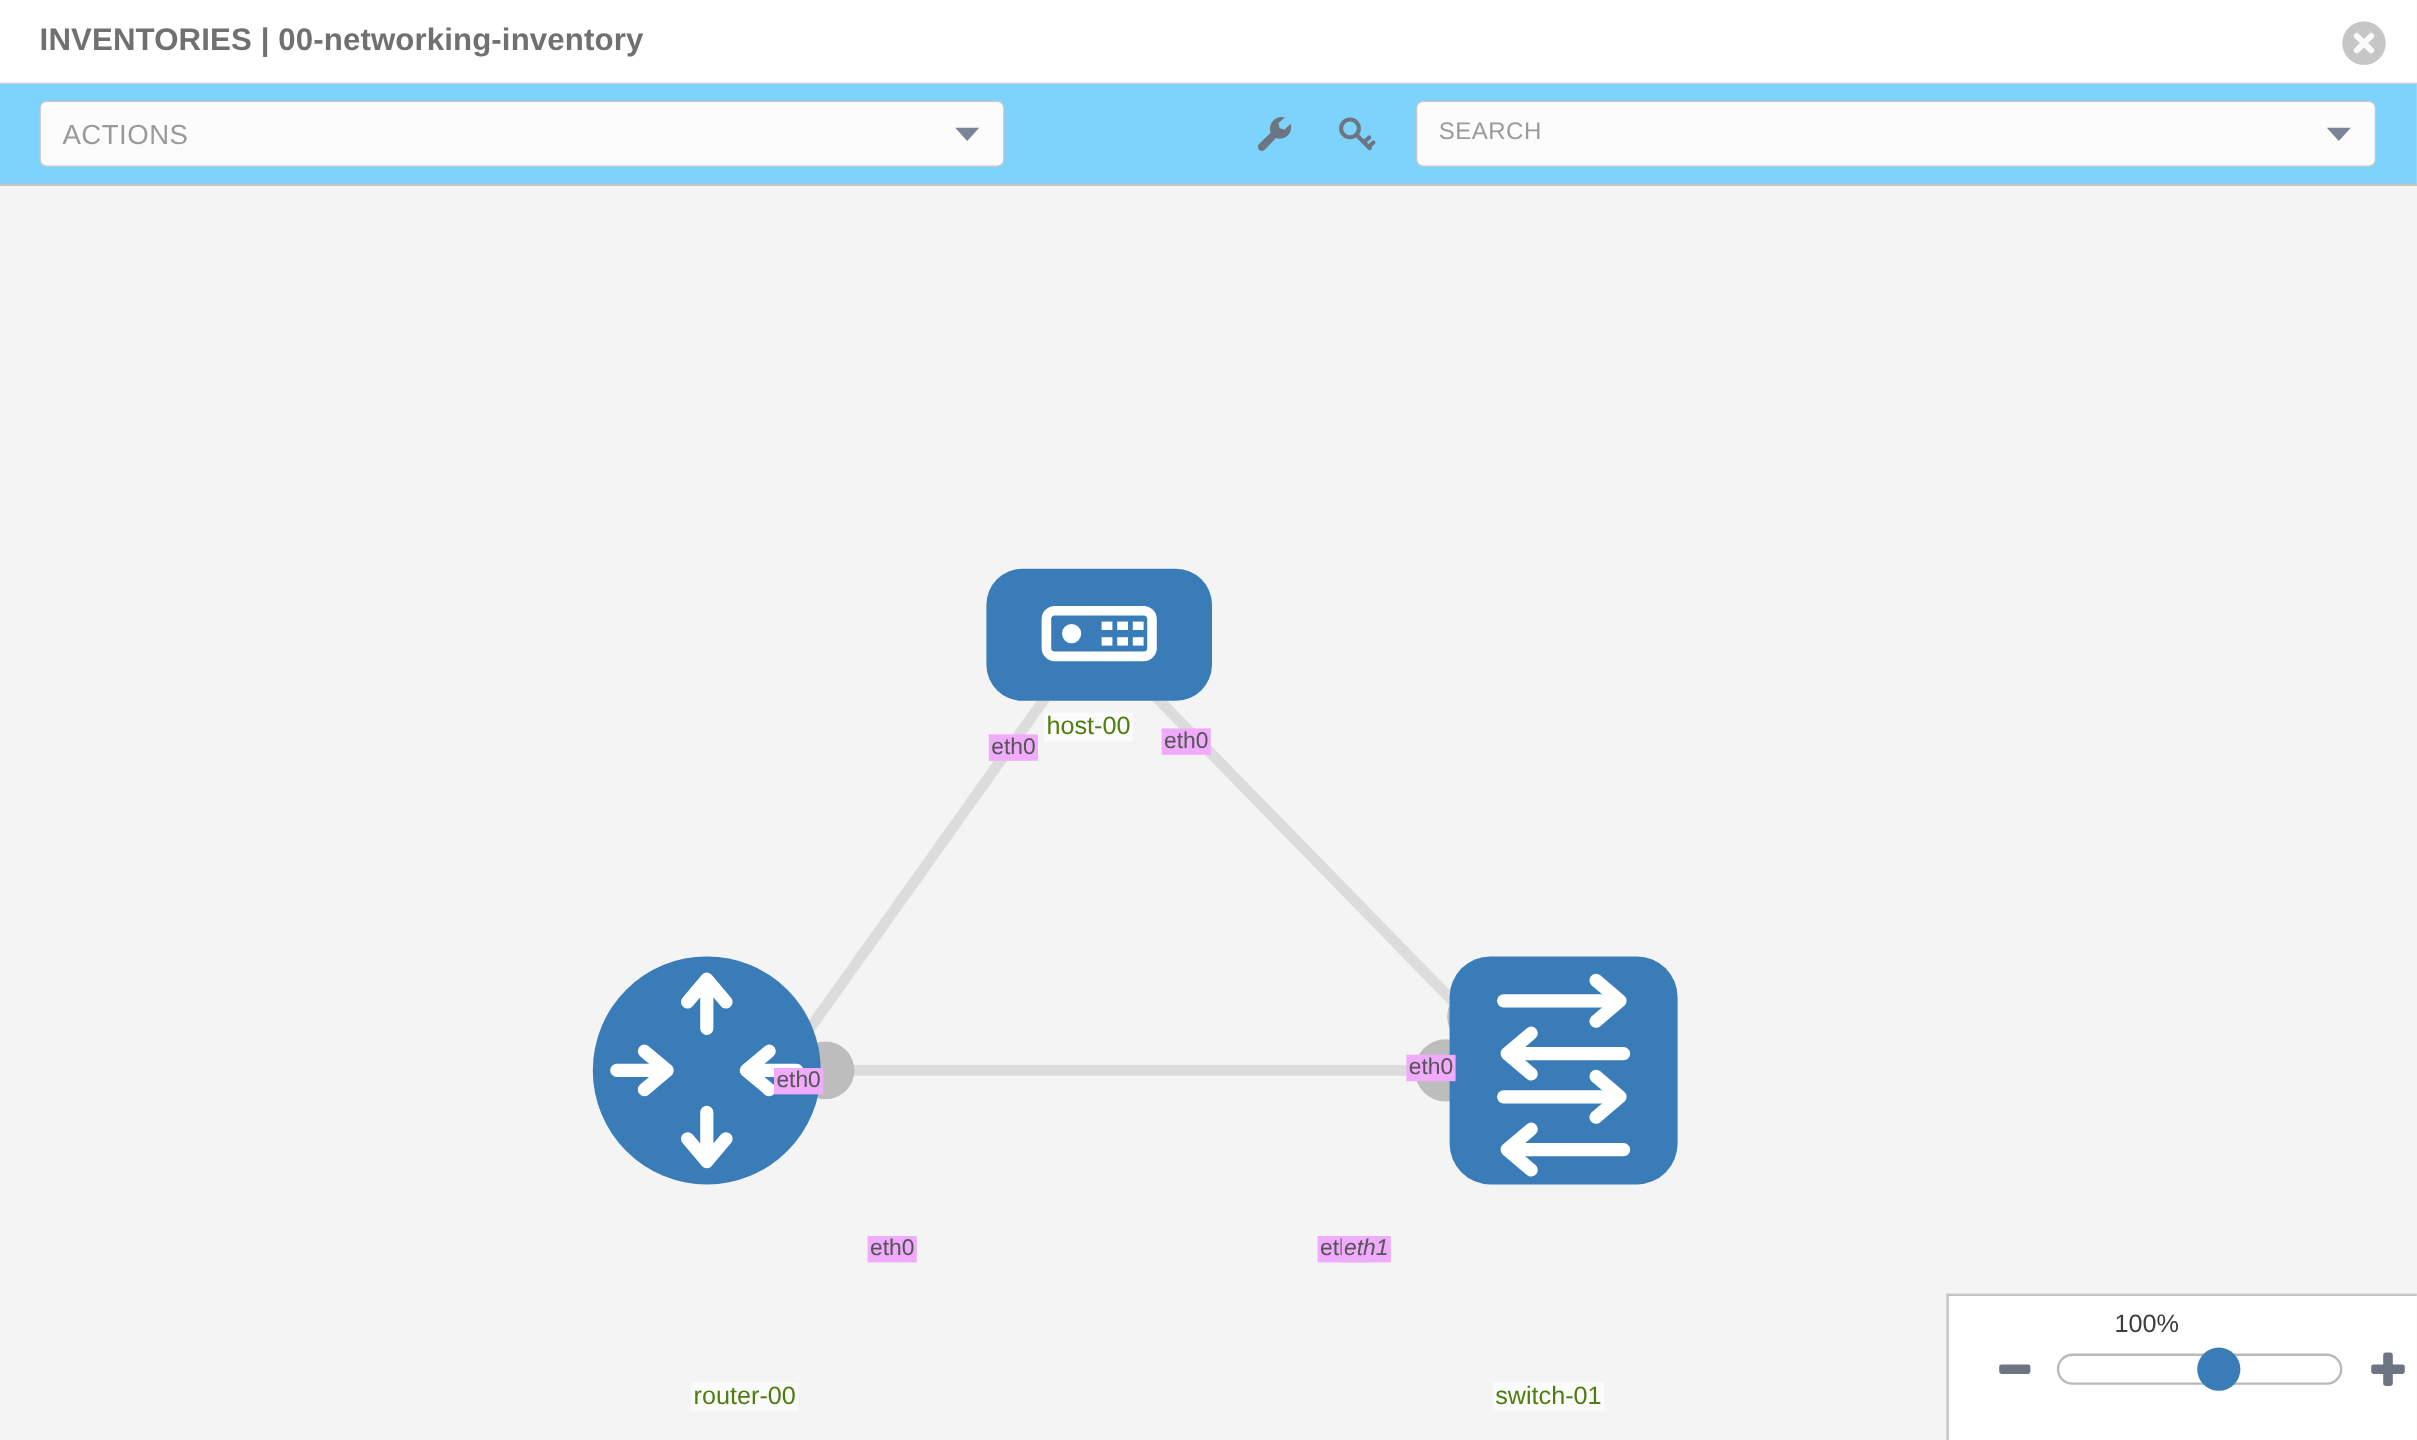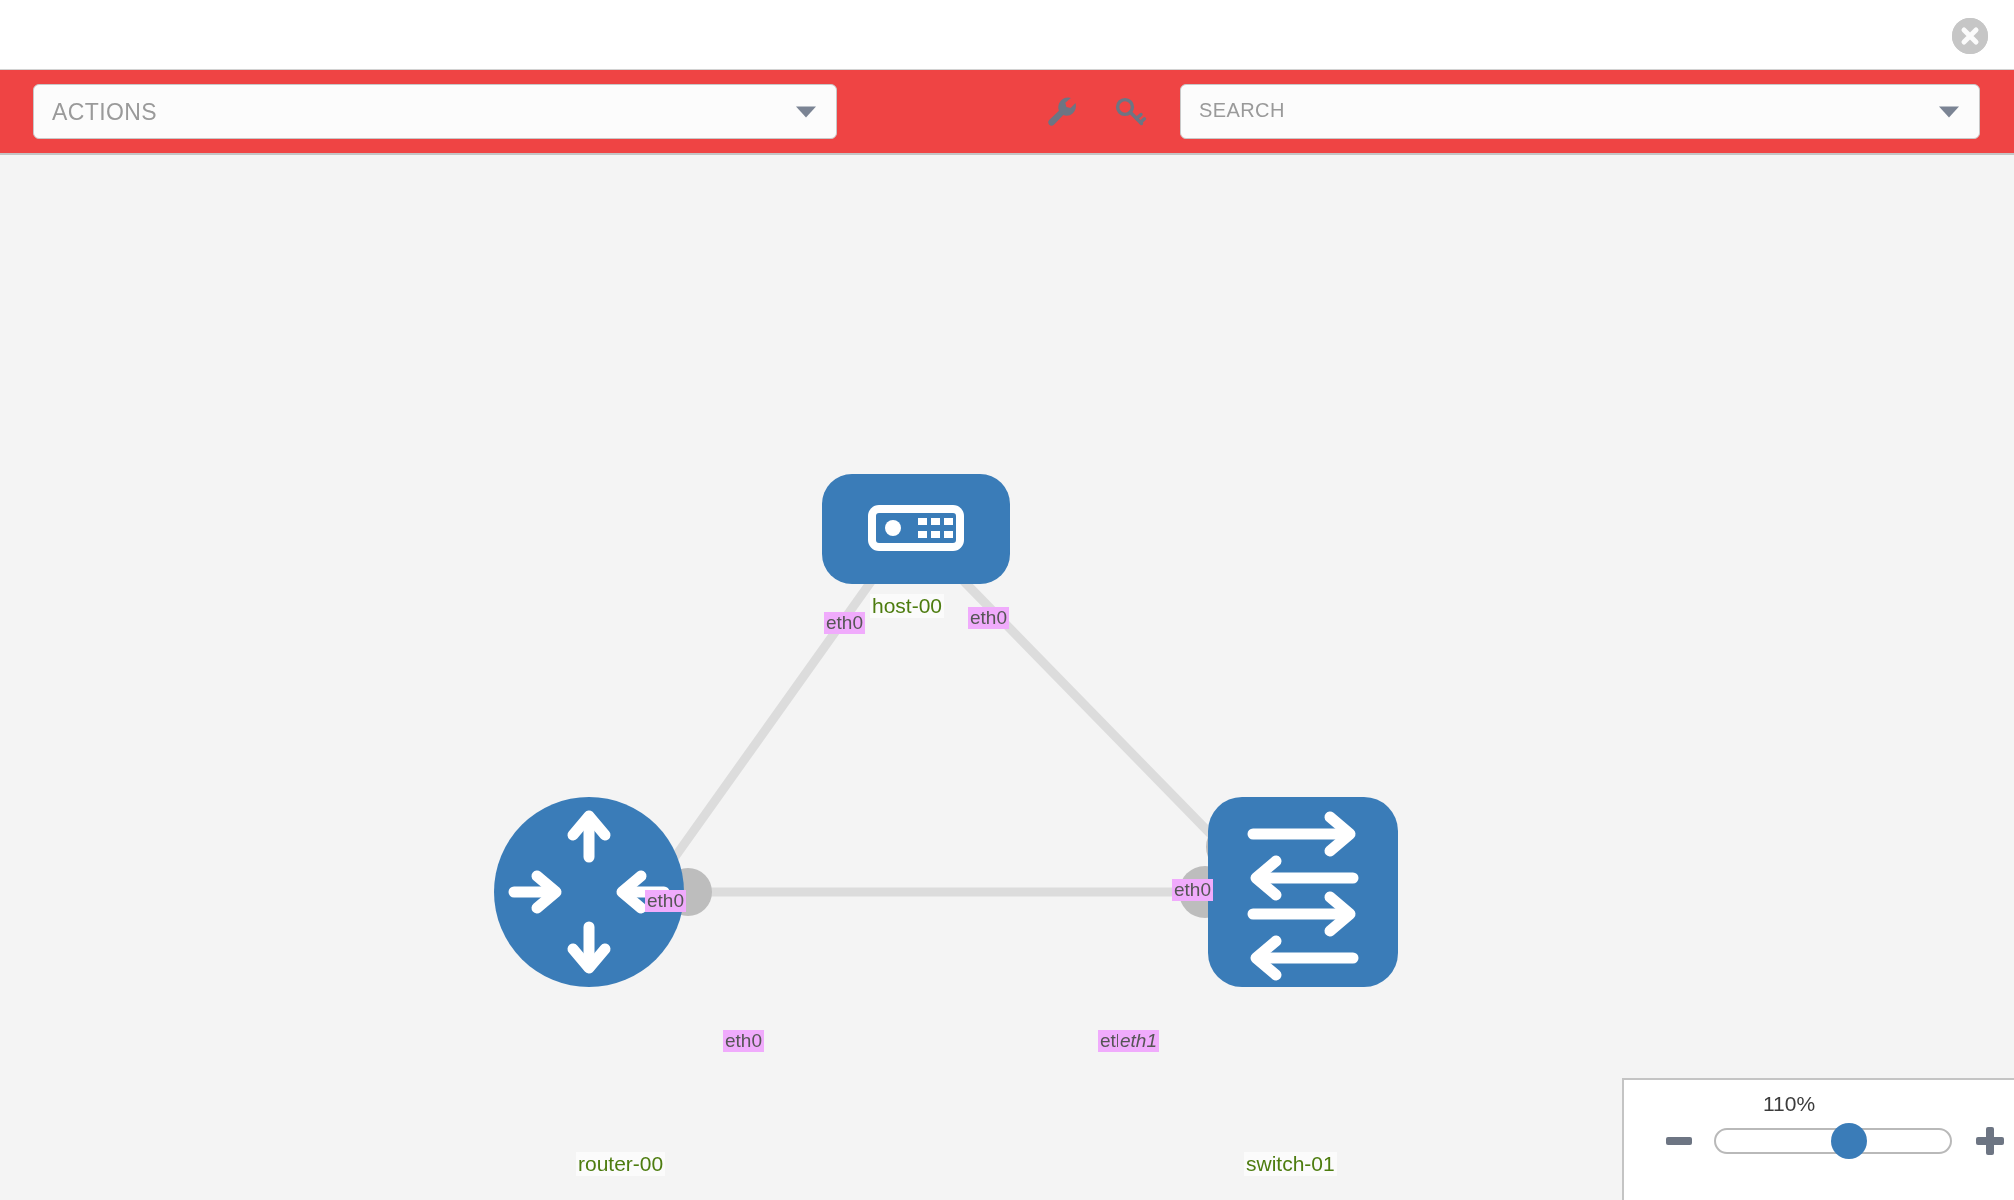--- a/index.html
+++ b/index.html
@@ -28,21 +28,21 @@
     width: 36px; height: 36px; border-radius: 50%;
     background: #c6c6c6;
     cursor: pointer;
   }
   .close-btn svg { display: block; }
 
   
   .toolbar {
     position: absolute; left: 0; top: 69px;
     width: 2014px; height: 86px;
-    background: #ef4444;
+    background: #7dd3fc;
     border-top: 1px solid #d2d2d2;
     border-bottom: 2px solid #c4c4c4;
   }
   .actions-select {
     position: absolute; left: 33px; top: 14px;
     width: 804px; height: 55px;
     background: #fcfcfc;
     border: 1px solid #c8c8c8;
     border-radius: 6px;
     cursor: pointer;
@@ -152,20 +152,21 @@
     transform: translate(-50%, -50%);
     width: 36px; height: 36px; border-radius: 50%;
     background: #3a7cb8;
     cursor: grab;
   }
 </style>
 </head>
 <body>
 
 <div class="header">
+  <div class="page-title">INVENTORIES | 00-networking-inventory</div>
   <div class="close-btn">
     <svg width="36" height="36" viewBox="0 0 36 36" aria-hidden="true">
       <circle cx="18" cy="18" r="18" fill="#c6c6c6"></circle>
       <path d="M12 12 L24 24 M24 12 L12 24" stroke="#fbfbfb" stroke-width="5" stroke-linecap="round"></path>
     </svg>
   </div>
 </div>
 
 <div class="toolbar">
 
@@ -283,19 +284,19 @@
   <div class="iface-label" style="left:968px;top:450px;">eth0</div>
   <div class="iface-label" style="left:645px;top:733px;">eth0</div>
   <div class="iface-label" style="left:1172px;top:722px;">eth0</div>
   <div class="iface-label" style="left:723px;top:873px;">eth0</div>
   <div class="iface-label" style="left:1098px;top:873px;">eth0</div>
   <div class="iface-label" style="left:1118px;top:873px;font-style:italic;">eth1</div>
 
 </div>
 
 <div class="zoom-panel">
-  <div class="zoom-value">110%</div>
+  <div class="zoom-value">100%</div>
   <div class="zoom-minus"></div>
   <div class="zoom-track">
     <div class="zoom-thumb" id="zoom-thumb" style="left: 57%;"></div>
   </div>
   <div class="zoom-plus"></div>
 </div>
 
 </body></html>

